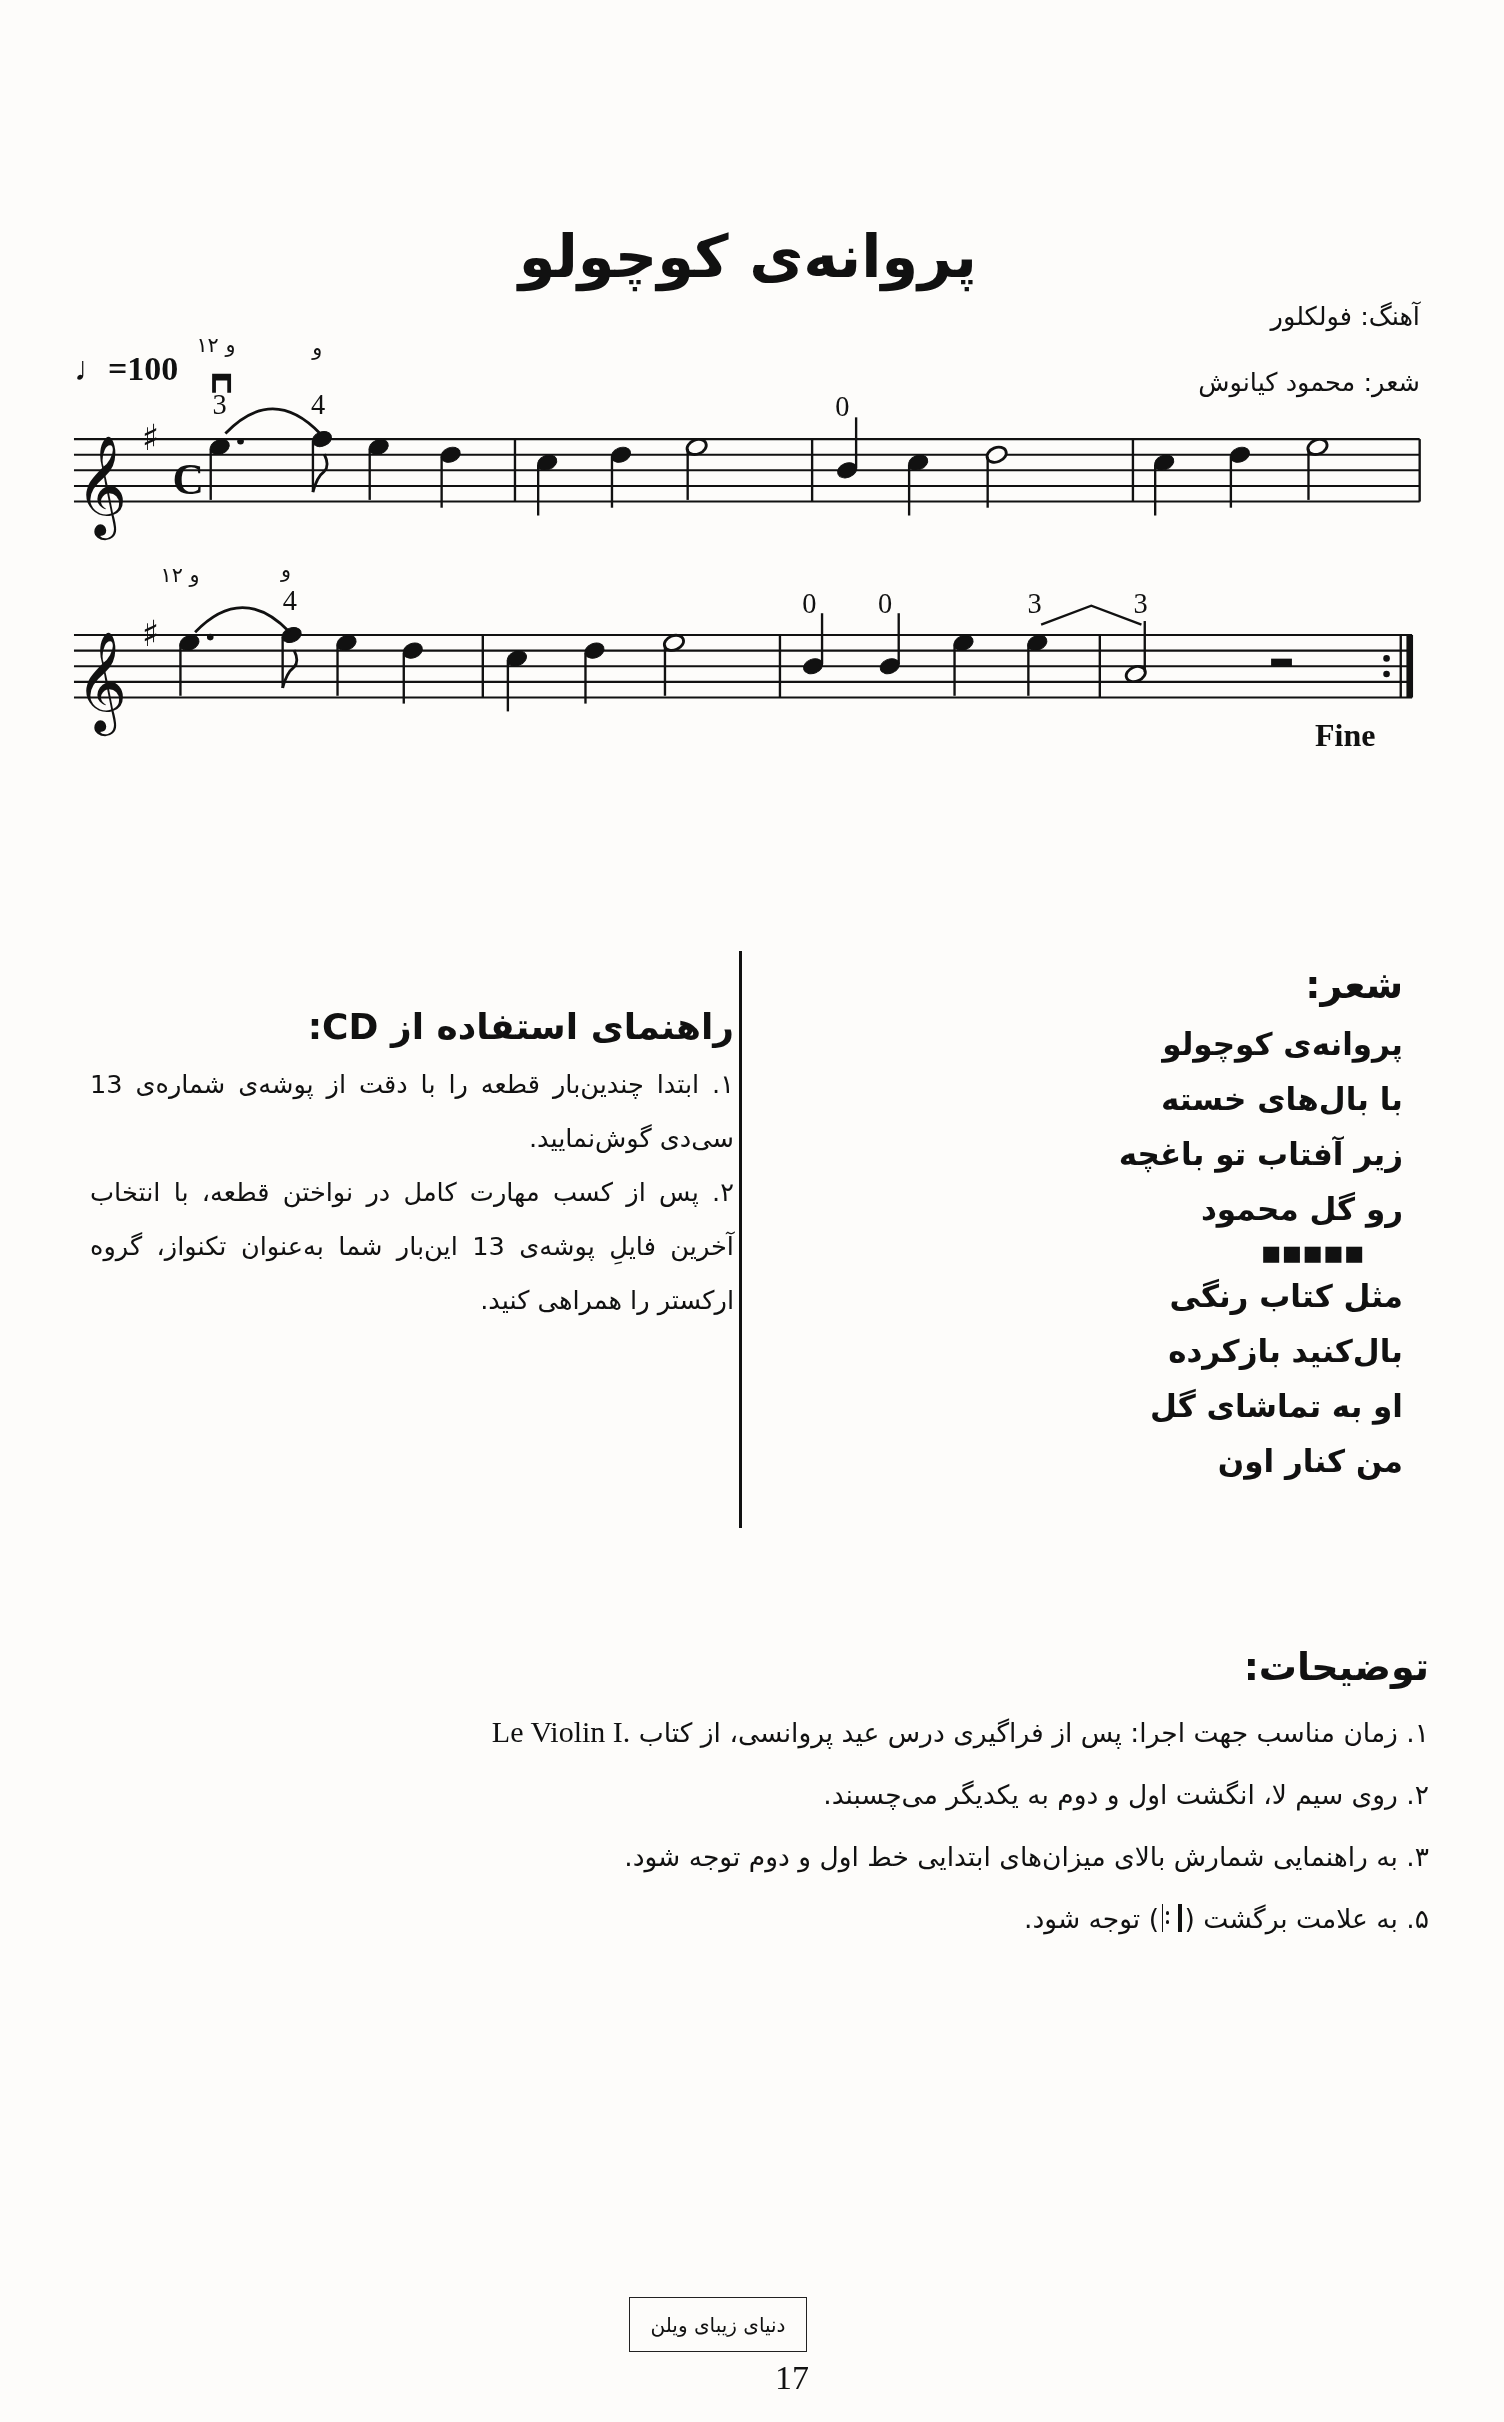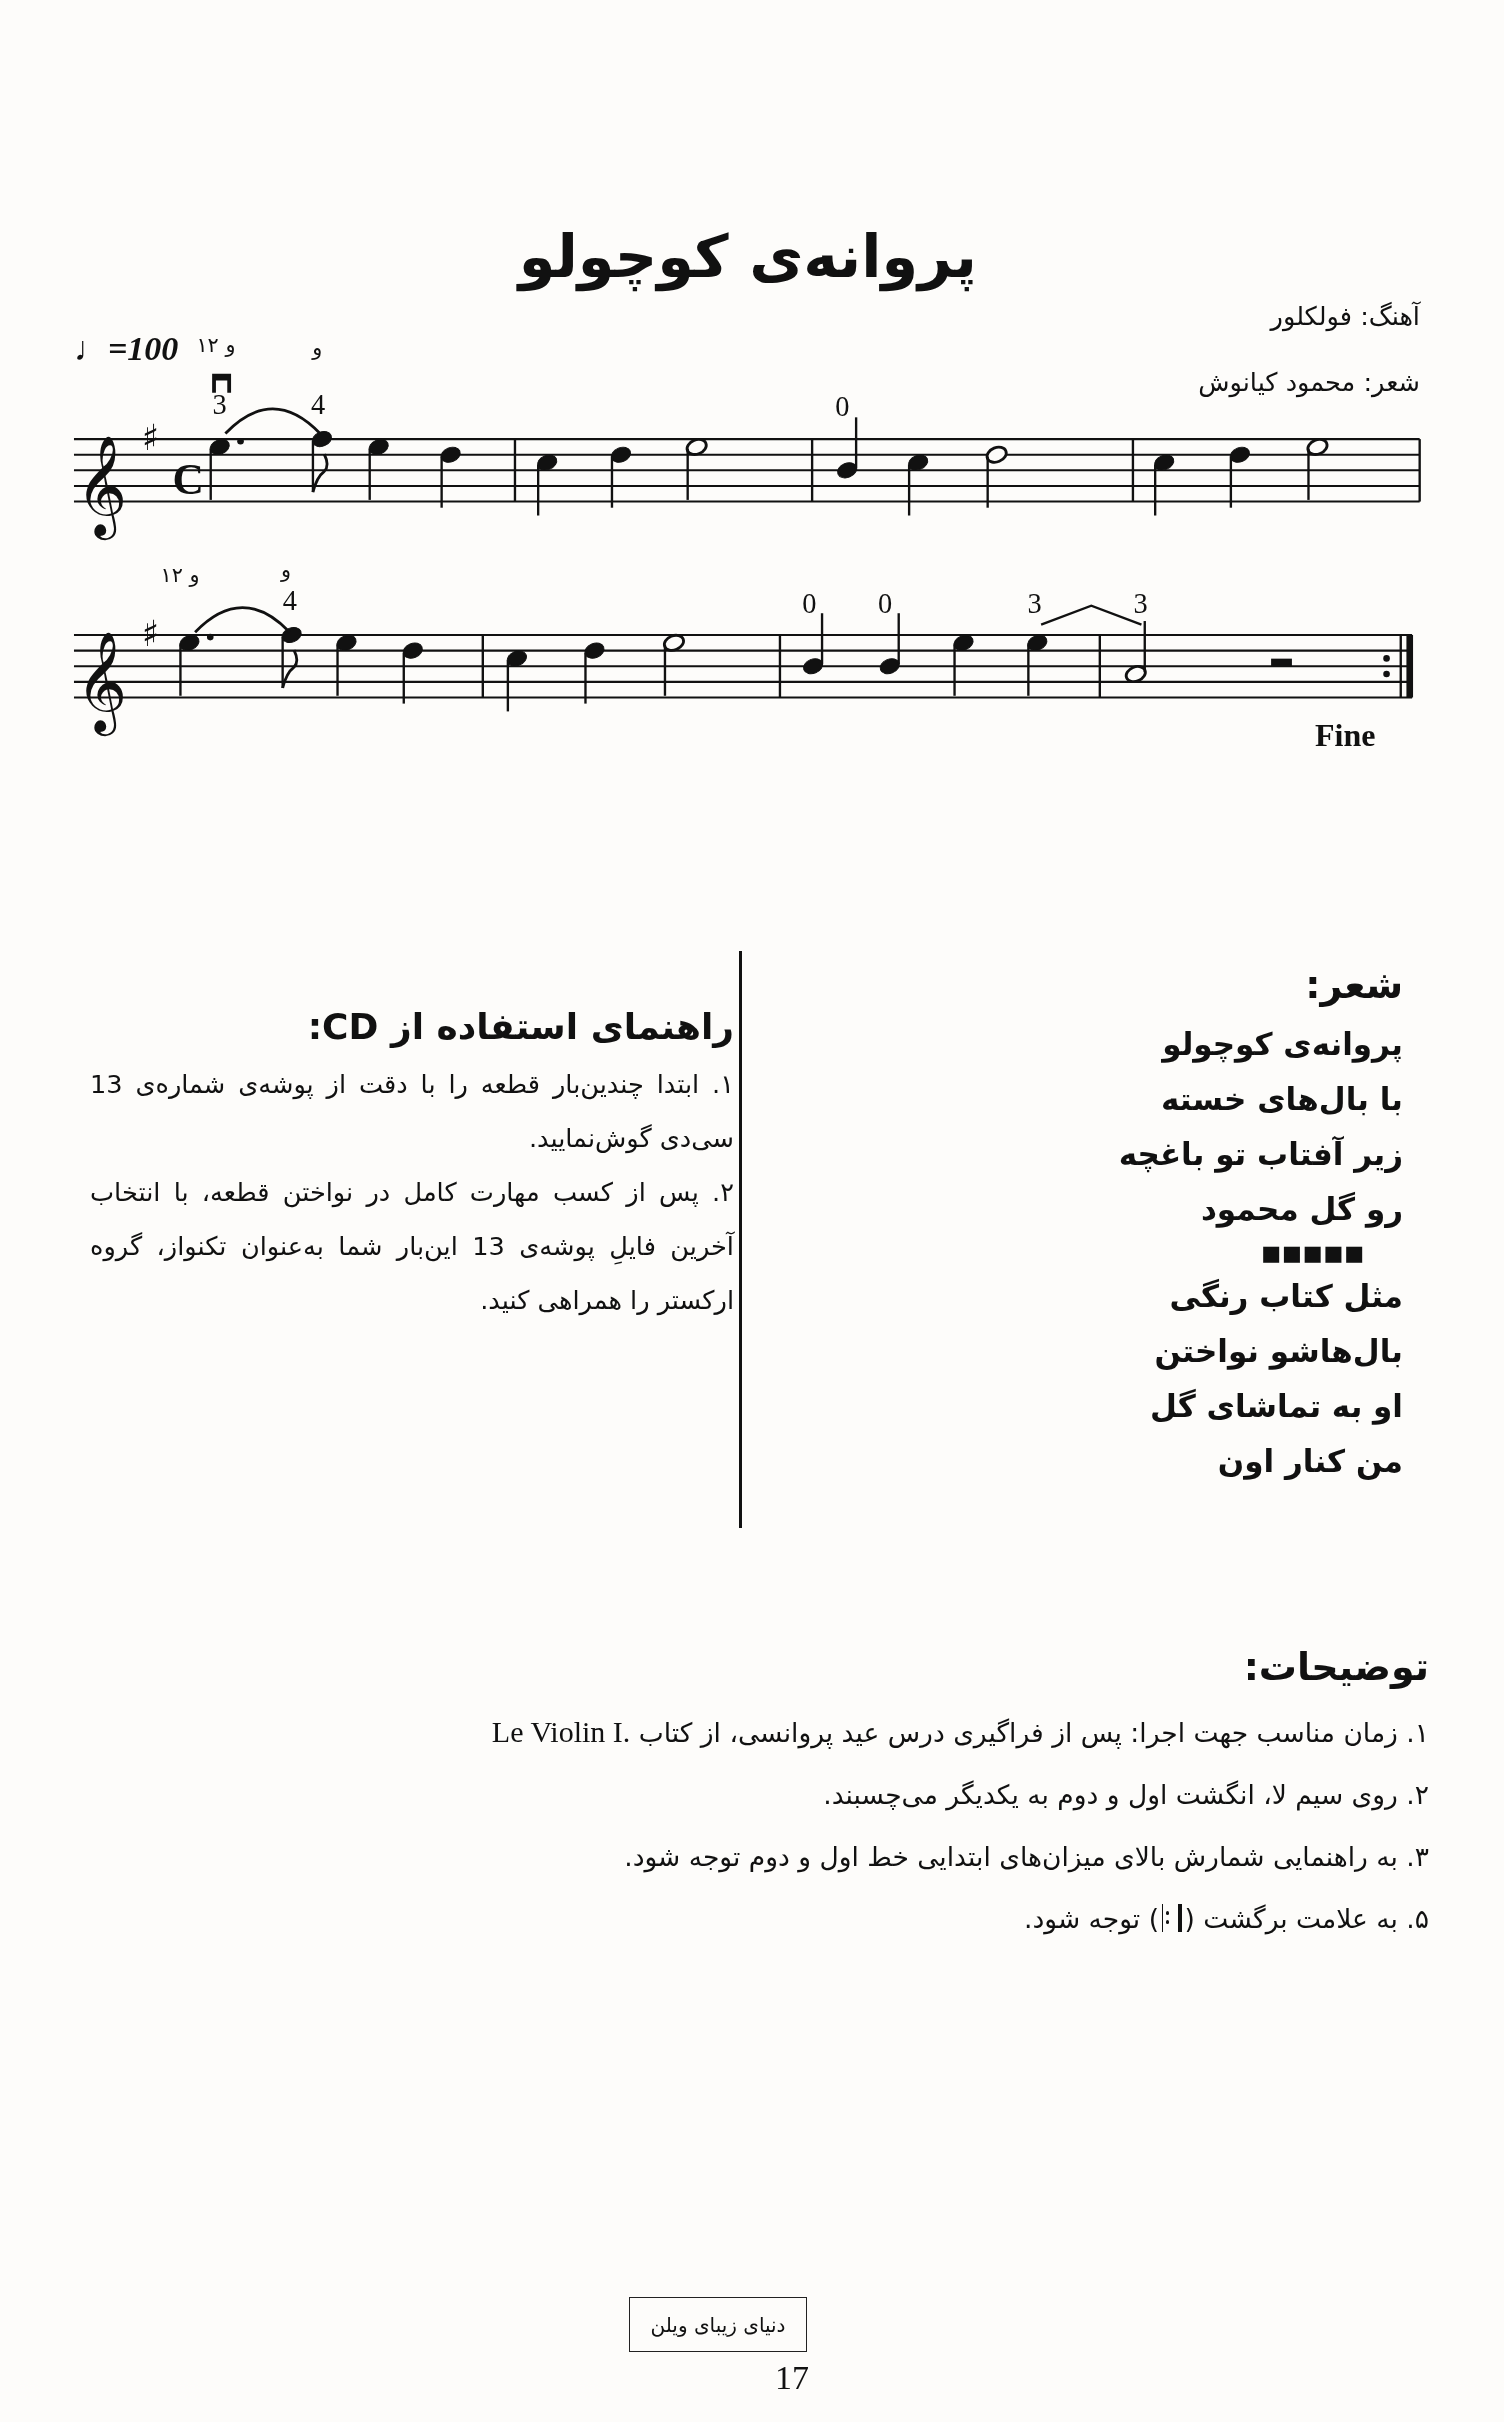--- a/index.html
+++ b/index.html
@@ -207,40 +207,40 @@
       <path d="M1100 660 L 1153 640 L 1206 660" stroke="#111" stroke-width="2.5" fill="none"></path>
       <text x="190" y="615" text-anchor="middle" class="fa-small" fill="#111">۱و ۲</text>
       <text x="302" y="610" text-anchor="middle" class="fa-small" fill="#111">و</text>
       <text x="306" y="645" text-anchor="middle" class="fing" fill="#111">4</text>
       <text x="855" y="648" text-anchor="middle" class="fing" fill="#111">0</text>
       <text x="935" y="648" text-anchor="middle" class="fing" fill="#111">0</text>
       <text x="1093" y="648" text-anchor="middle" class="fing" fill="#111">3</text>
       <text x="1205" y="648" text-anchor="middle" class="fing" fill="#111">3</text>
     </g>
   </svg>
-<div class="abs tempo" style="left:74px; top:330px;font-style:italic;">♩=100</div>
+<div class="abs tempo" style="left:74px; top:350px;">♩=100</div>
 <div class="abs fine" style="left:1315px; top:717px;">Fine</div>
 
 <div id="divider" class="abs"></div>
 
 <div id="cd-section" class="abs rtl">
   <div id="cd-heading">راهنمای استفاده از CD:</div>
   <p class="cd-item">۱. ابتدا چندین‌بار قطعه را با دقت از پوشه‌ی شماره‌ی 13 سی‌دی گوش‌نمایید.</p>
   <p class="cd-item">۲. پس از کسب مهارت کامل در نواختن قطعه، با انتخاب آخرین فایلِ پوشه‌ی 13 این‌بار شما به‌عنوان تکنواز، گروه ارکستر را همراهی کنید.</p>
 </div>
 
 <div id="poem" class="abs rtl">
   <div id="poem-heading">شعر:</div>
   <div class="poem-line">پروانه‌ی کوچولو</div>
   <div class="poem-line">با بال‌های خسته</div>
   <div class="poem-line">زیر آفتاب تو باغچه</div>
   <div class="poem-line">رو گل محمود</div>
   <div class="poem-sep">■■■■■</div>
   <div class="poem-line">مثل کتاب رنگی</div>
-  <div class="poem-line">بال‌هاشو نواختن</div>
+  <div class="poem-line">بال‌کنید بازکرده</div>
   <div class="poem-line">او به تماشای گل</div>
   <div class="poem-line">من کنار اون</div>
 </div>
 
 <div id="notes" class="abs rtl">
   <div id="notes-heading">توضیحات:</div>
   <div class="note-item"><span>۱. زمان مناسب جهت اجرا: پس از فراگیری درس عید پروانسی، از کتاب </span><span class="latin" dir="ltr">Le Violin I.</span></div>
   <div class="note-item">۲. روی سیم لا، انگشت اول و دوم به یکدیگر می‌چسبند.</div>
   <div class="note-item">۳. به راهنمایی شمارش بالای میزان‌های ابتدایی خط اول و دوم توجه شود.</div>
   <div class="note-item"><span>۵. به علامت برگشت (</span><span class="repeat-glyph"></span><span>) توجه شود.</span></div>

